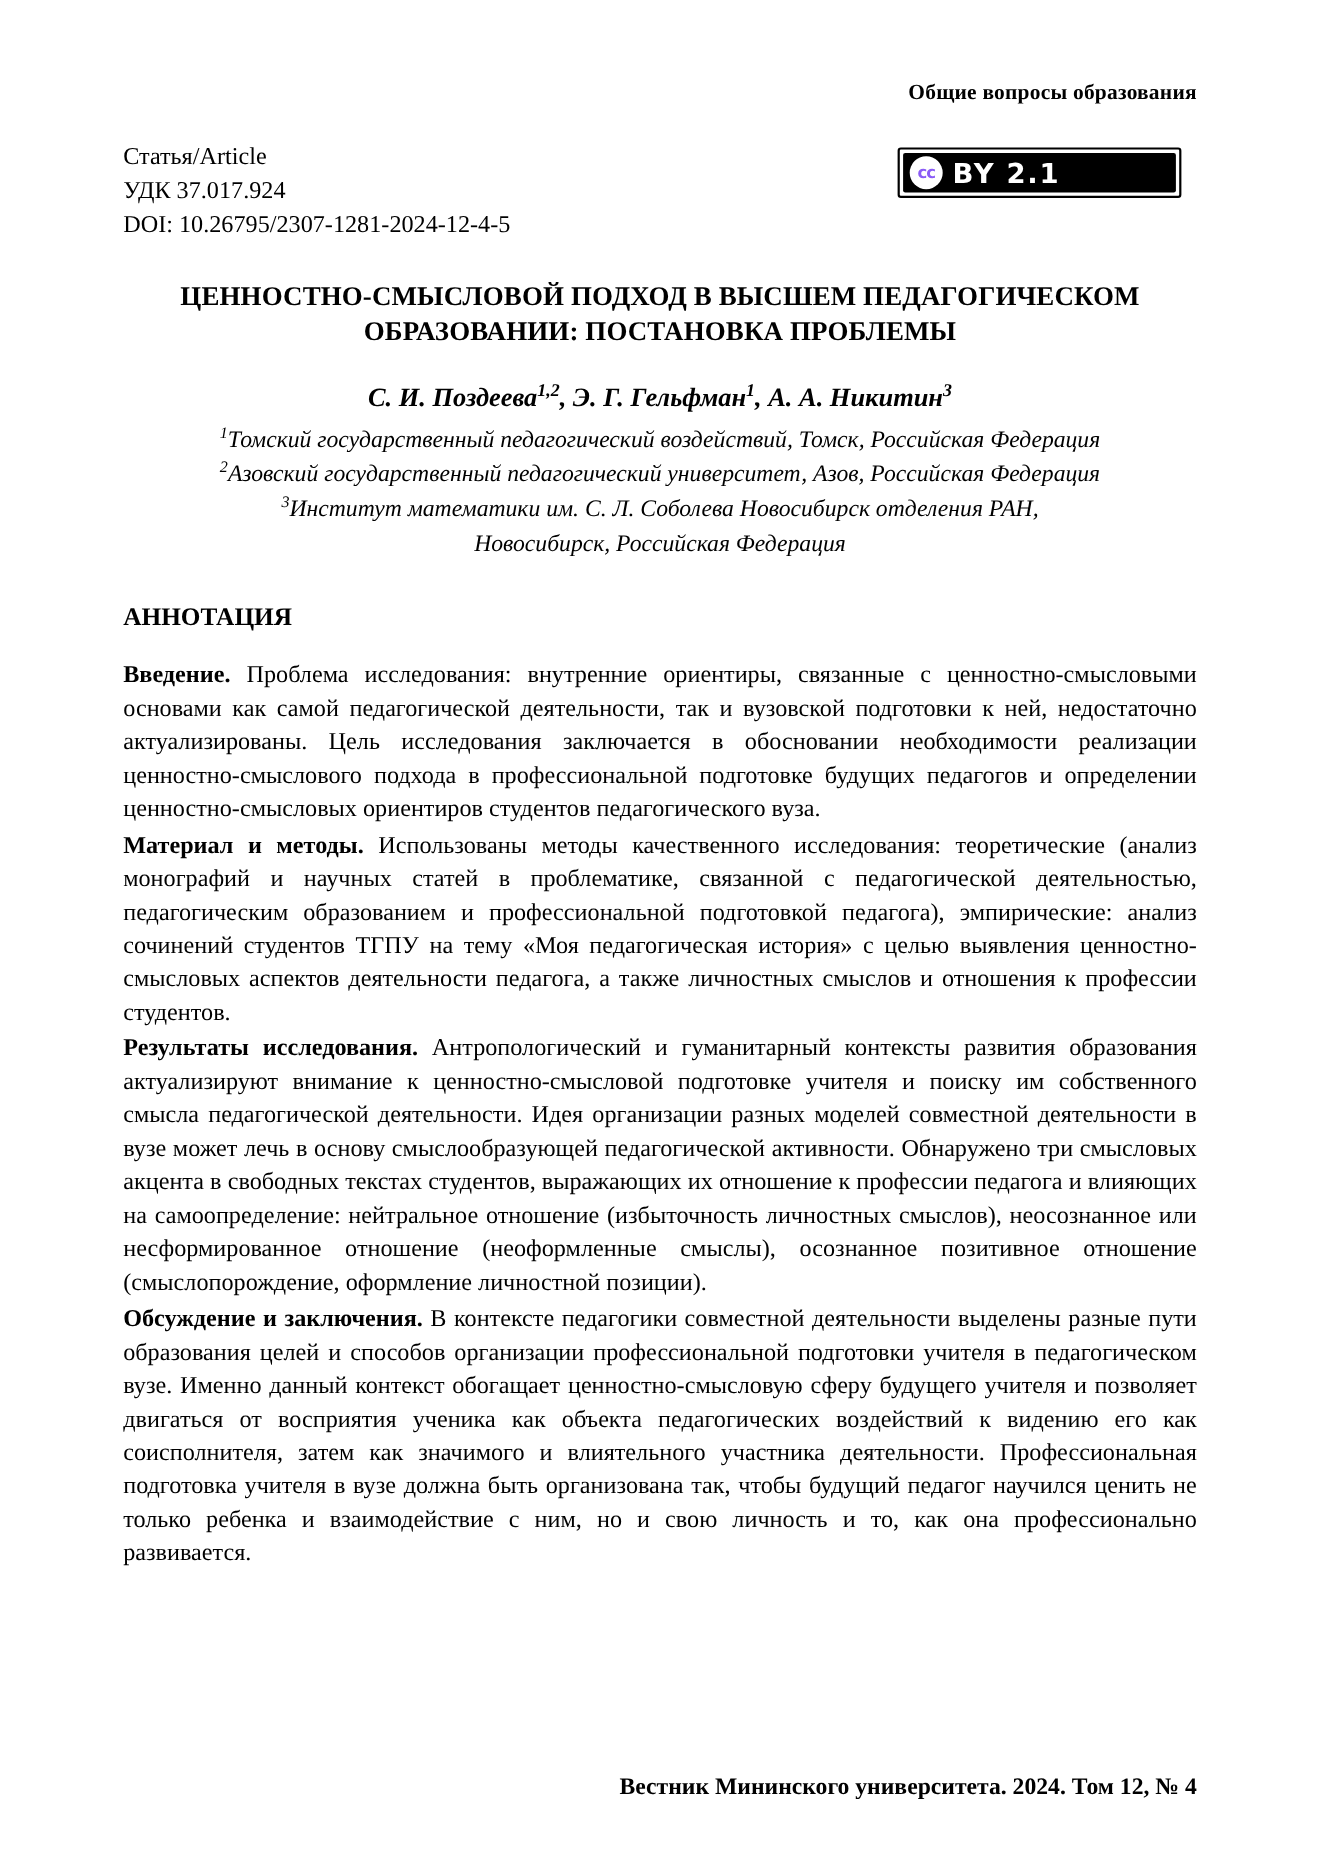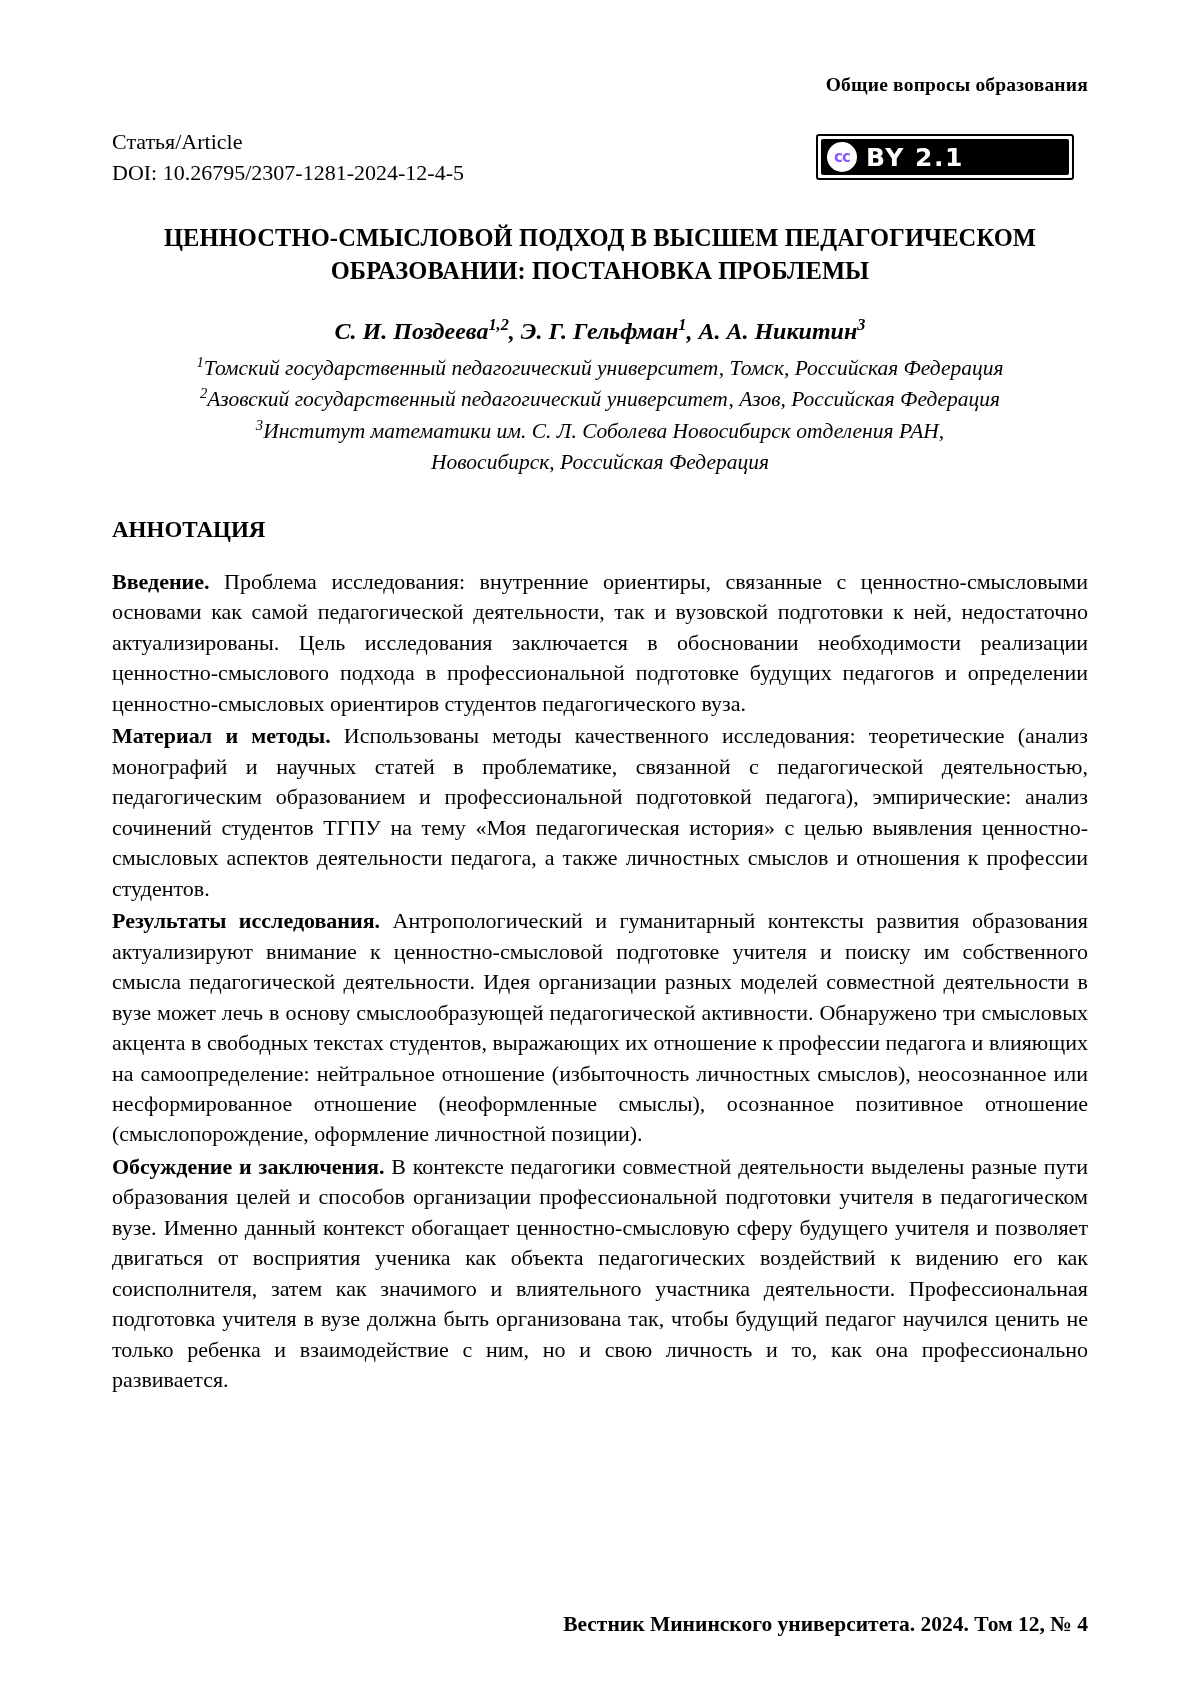--- a/index.html
+++ b/index.html
@@ -154,38 +154,39 @@
 </head>
 <body>
 
 <div class="page">
 
   <div class="running-head">Общие вопросы образования</div>
 
   <div class="meta-row">
     <div class="meta-lines">
       <div>Статья/Article</div>
+      <div>УДК 37.017.924</div>
       <div>DOI: 10.26795/2307-1281-2024-12-4-5</div>
     </div>
     <div class="cc-badge">
       <div class="cc-badge-inner">
         <span class="cc-circle">cc</span>
         <span class="cc-text">BY 2.1</span>
       </div>
     </div>
   </div>
 
   <div class="title">ЦЕННОСТНО-СМЫСЛОВОЙ ПОДХОД В ВЫСШЕМ ПЕДАГОГИЧЕСКОМ ОБРАЗОВАНИИ: ПОСТАНОВКА ПРОБЛЕМЫ</div>
 
   <div class="authors">
     <span>С. И. Поздеева</span><sup>1,2</sup><span>, </span><span>Э. Г. Гельфман</span><sup>1</sup><span>, </span><span>А. А. Никитин</span><sup>3</sup>
   </div>
 
   <div class="affiliations">
-    <div><sup>1</sup><span>Томский государственный педагогический университет, Томск, Российская Федерация</span></div>
+    <div><sup>1</sup><span>Томский государственный педагогический воздействий, Томск, Российская Федерация</span></div>
     <div><sup>2</sup><span>Азовский государственный педагогический университет, Азов, Российская Федерация</span></div>
     <div><sup>3</sup><span>Институт математики им. С. Л. Соболева Новосибирск отделения РАН,</span></div>
     <div><span>Новосибирск, Российская Федерация</span></div>
   </div>
 
   <div class="abstract-heading">АННОТАЦИЯ</div>
 
   <div class="abstract">
     <p><b>Введение.</b><span> Проблема исследования: внутренние ориентиры, связанные с ценностно-смысловыми основами как самой педагогической деятельности, так и вузовской подготовки к ней, недостаточно актуализированы. Цель исследования заключается в обосновании необходимости реализации ценностно-смыслового подхода в профессиональной подготовке будущих педагогов и определении ценностно-смысловых ориентиров студентов педагогического вуза.</span></p>
     <p><b>Материал и методы.</b><span> Использованы методы качественного исследования: теоретические (анализ монографий и научных статей в проблематике, связанной с педагогической деятельностью, педагогическим образованием и профессиональной подготовкой педагога), эмпирические: анализ сочинений студентов ТГПУ на тему «Моя педагогическая история» с целью выявления ценностно-смысловых аспектов деятельности педагога, а также личностных смыслов и отношения к профессии студентов.</span></p>

